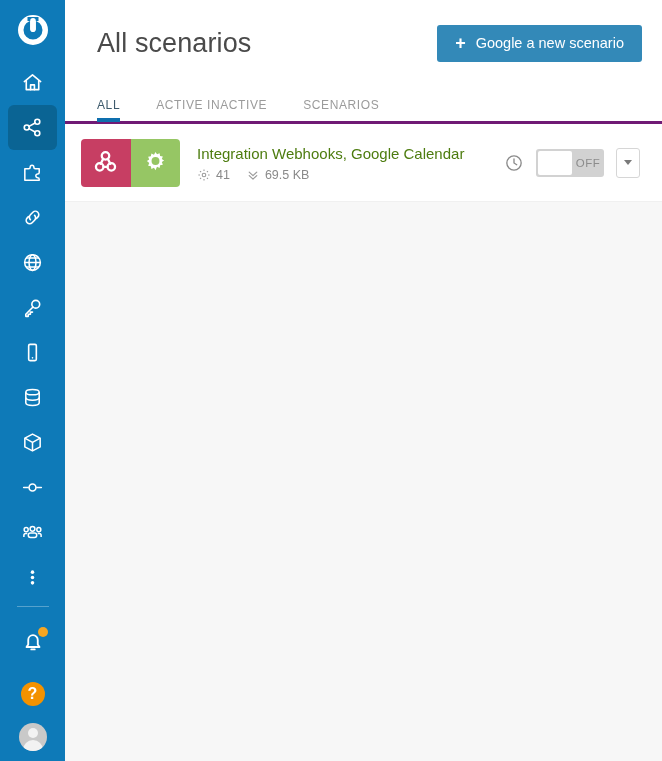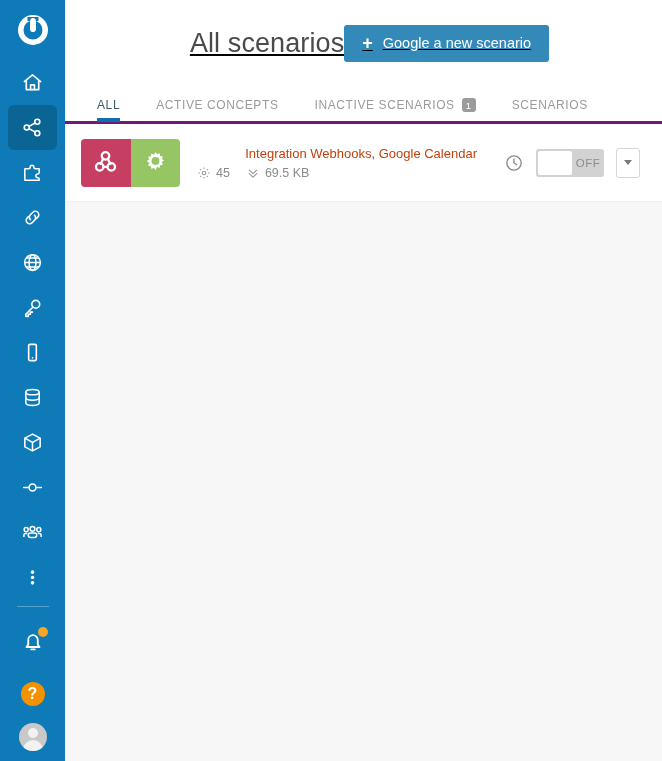--- a/index.html
+++ b/index.html
@@ -56,24 +56,23 @@
   }
   .avatar .body {
     position: absolute; left: 50%; top: 17px; transform: translateX(-50%);
     width: 20px; height: 16px; border-radius: 10px 10px 0 0; background: #F2F2F2;
   }
 
   
   .main { flex: 1 1 auto; height: 761px; background: #ffffff; display: flex; flex-direction: column; }
   .topbar {
     height: 86px; background: #ffffff;
-    display: flex; align-items: center; justify-content: center;
+    display: flex; align-items: center; justify-content: space-between;
     padding: 0 20px 0 32px;
     flex: 0 0 86px;
-    text-decoration: underline;
   }
   .page-title {
     font-size: 27px; font-weight: 400; color: #4A4A4A; letter-spacing: 0.1px;
   }
   .create-btn {
     background: #3389B8; color: #ffffff;
     border: none; border-radius: 3px;
     height: 37px; padding: 0 18px;
     font-size: 14.5px; font-family: "Liberation Sans", sans-serif;
     display: flex; align-items: center; gap: 10px;
@@ -118,22 +117,22 @@
     display: flex; flex: 0 0 auto;
     border-radius: 4px; overflow: hidden;
     width: 99px; height: 48px;
   }
   .scen-icon { width: 49.5px; height: 48px; display: flex; align-items: center; justify-content: center; }
   .scen-icon.pink { background: #C73E63; }
   .scen-icon.green { background: #96C664; }
 
   .scen-info { flex: 1 1 auto; padding-left: 17px; min-width: 0; }
   .scen-title {
-    font-size: 13px; color: #c2410c; line-height: 1.45;
-    width: 280px; word-break: break-word; text-align: right;
+    font-size: 15px; color: #4d7c0f; line-height: 1.45;
+    width: 280px; word-break: break-word;
   }
   .scen-meta { display: flex; align-items: center; gap: 16px; margin-top: 3px; }
   .meta-item { display: flex; align-items: center; gap: 5px; font-size: 12.5px; color: #8A8A8A; }
 
   .scen-controls { display: flex; align-items: center; gap: 12px; flex: 0 0 auto; }
   .toggle {
     width: 68px; height: 28px; background: #D2D2D2;
     border-radius: 3px; display: flex; align-items: center;
     position: relative; cursor: pointer;
   }
@@ -303,25 +302,21 @@
         <span class="plus">+</span>
         <span>Google a new scenario</span>
       </button>
     </div>
 
     <div class="tabs">
       <div class="tab active">
         <span>ALL</span>
       </div>
       <div class="tab">
-        <span>ACTIVE CONCEPTS</span>
-      </div>
-      <div class="tab">
-        <span>INACTIVE SCENARIOS</span>
-        <span class="tab-badge">1</span>
+        <span>ACTIVE INACTIVE</span>
       </div>
       <div class="tab">
         <span>SCENARIOS</span>
       </div>
     </div>
 
     <div class="content">
 
       <div class="scenario-card">
 
@@ -345,21 +340,21 @@
         </div>
 
         <div class="scen-info">
           <div class="scen-title">Integration Webhooks, Google Calendar</div>
           <div class="scen-meta">
             <div class="meta-item">
               <svg width="14" height="14" viewBox="0 0 24 24" fill="none" stroke="#9A9A9A" stroke-width="1.8">
                 <circle cx="12" cy="12" r="3.1"></circle>
                 <path d="M12 2.4 v2.6 M12 19 v2.6 M21.6 12 h-2.6 M5 12 H2.4 M18.8 5.2 l-1.85 1.85 M7.05 16.95 L5.2 18.8 M18.8 18.8 l-1.85-1.85 M7.05 7.05 L5.2 5.2"></path>
               </svg>
-              <span>45</span>
+              <span>41</span>
             </div>
             <div class="meta-item">
               <svg width="14" height="14" viewBox="0 0 24 24" fill="none" stroke="#9A9A9A" stroke-width="2" stroke-linecap="round" stroke-linejoin="round">
                 <path d="M5.5 7 L12 13 L18.5 7"></path>
                 <path d="M5.5 13 L12 19 L18.5 13"></path>
               </svg>
               <span>69.5 KB</span>
             </div>
           </div>
         </div>

